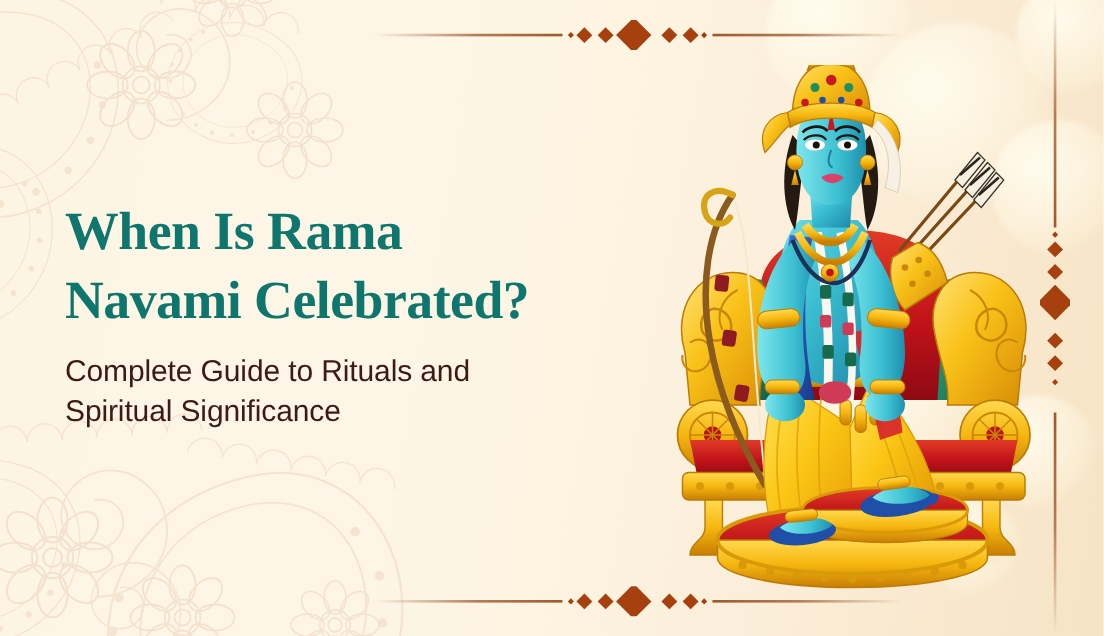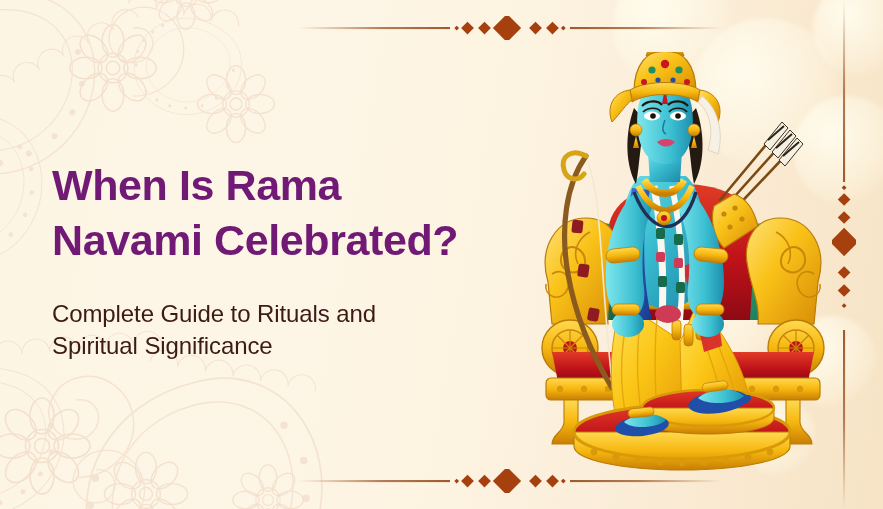--- a/index.html
+++ b/index.html
@@ -68,25 +68,26 @@
   .copy{
     position:absolute;
     left:52px; top:158px;
     width:470px;
   }
   .headline{
     font-size:43px;
     line-height:1.28;
     font-weight:700;
     letter-spacing:-0.4px;
-    color:#701a75;
+    color:#0f766e;
     white-space:pre-line;
+    font-family:Liberation Serif, serif;
   }
   .subhead{
-    margin-top:30px;
+    margin-top:14px;
     font-size:24px;
     line-height:1.33;
     font-weight:400;
     letter-spacing:-0.1px;
     color:#3c1a17;
     white-space:pre-line;
   }
 
   
   .deity{

